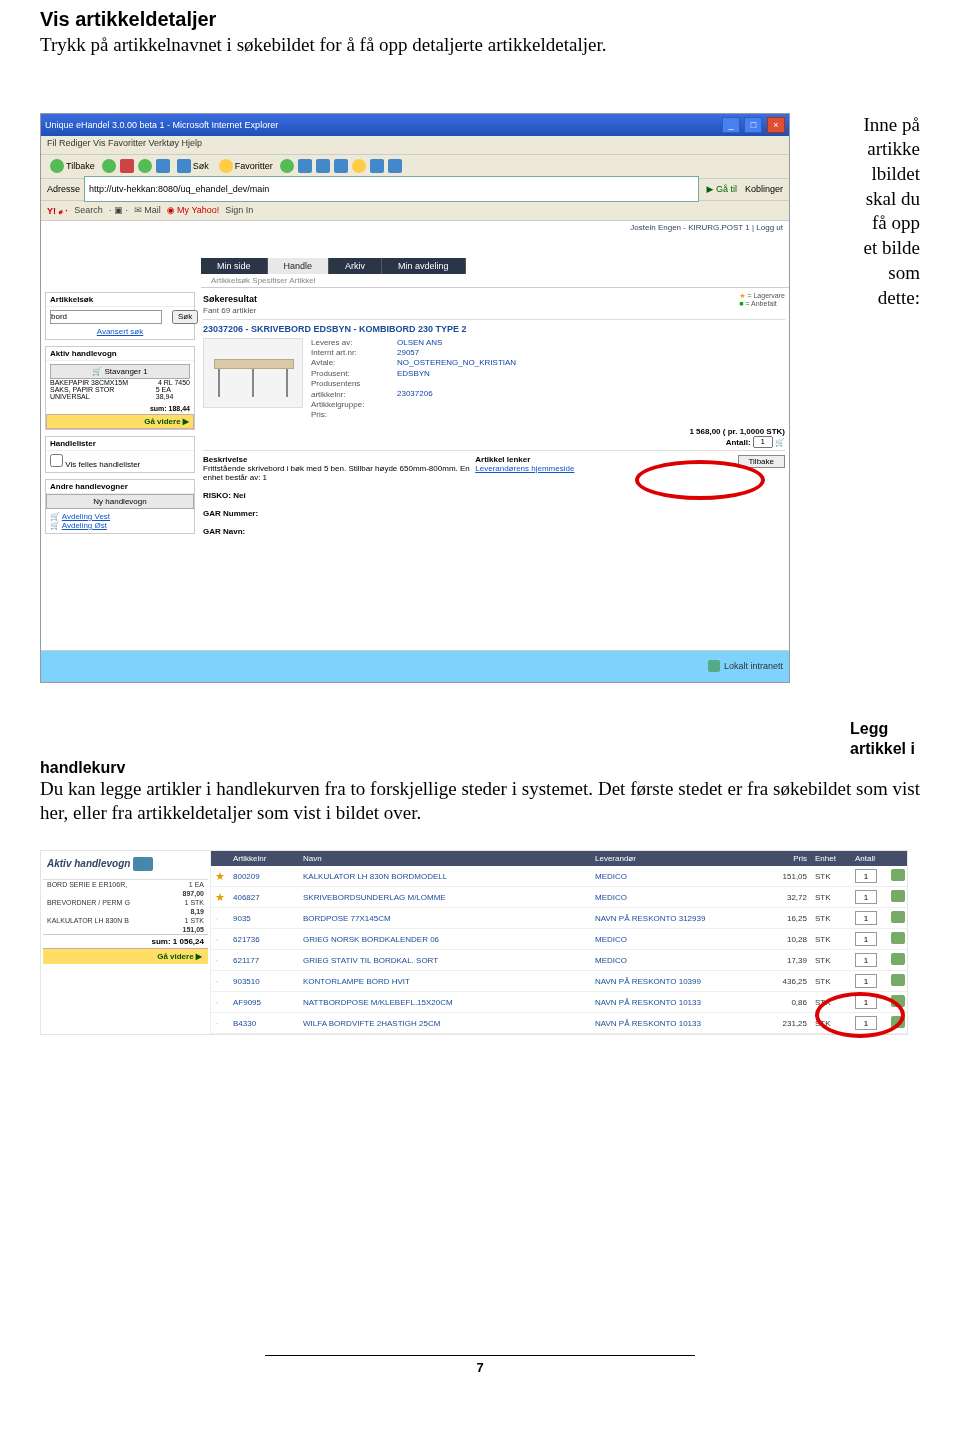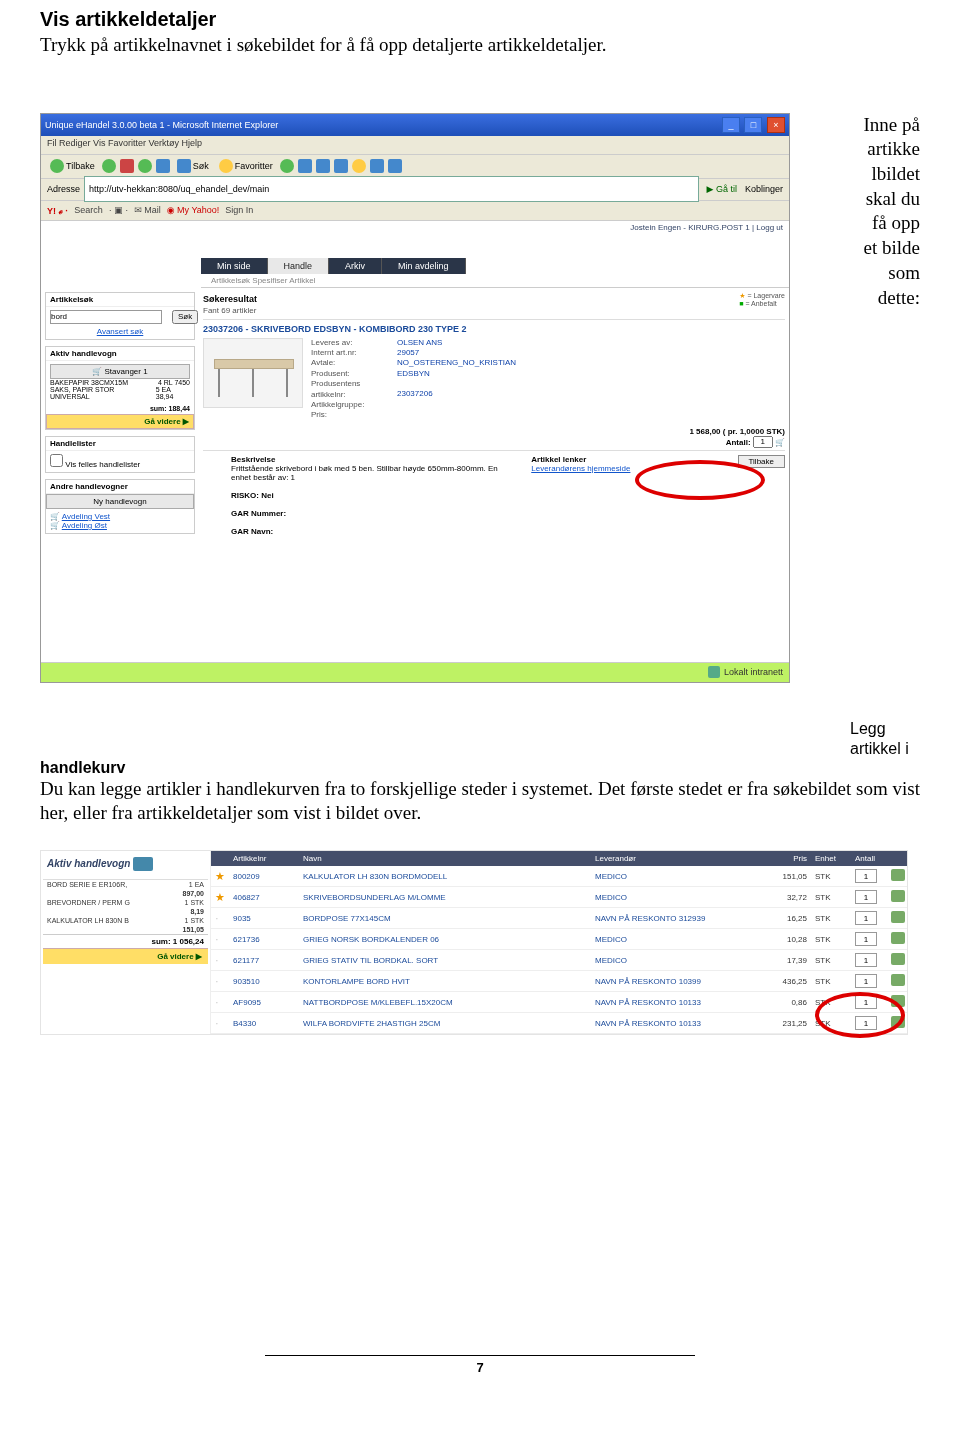--- a/index.html
+++ b/index.html
@@ -149,48 +149,48 @@
   }
   .desk .top { width:80px; height:10px; background:#d9c9a8; border:1px solid #b8a888; }
   .desk .leg { position:absolute; width:2px; height:28px; background:#888; top:10px; }
   .desk .l1{left:4px}.desk .l2{left:38px}.desk .l3{left:72px}
   .art-meta { font-size:8px; color:#333; line-height:1.3; }
   .art-meta .k { display:inline-block; width:86px; color:#555;}
   .art-meta .v { color:#14a; }
   .price-row { text-align:right; font-size:8px; font-weight:bold; padding:2px 0;}
   .price-row input { width:20px; height:12px; font-size:8px; text-align:center; }
   .desc { font-size:8px; padding:4px 0; border-top:1px solid #ddd; position:relative; }
-  .desc .col { display:inline-block; vertical-align:top;margin-left:28px; }
+  .desc .col { display:inline-block; vertical-align:top; }
   .desc .c1 { width:270px; }
   .desc .c2 { width:140px; }
   .tb-back {
     float:right; padding:1px 10px; font-size:8px; border:1px solid #888;
     background:#eee;
   }
   .red-ellipse {
     position:absolute; border:4px solid #d00; border-radius:50%;
     pointer-events:none;
   }
   .re1 { width:130px; height:40px; right:20px; bottom:40px; }
   .statusbar {
-    position:absolute; bottom:0; left:0; right:0; height:20px;
-    background:#bef264; border-top:1px solid #ccc;
+    position:absolute; bottom:0; left:0; right:0; height:32px;
+    background:#7dd3fc; border-top:1px solid #ccc;
     display:flex; align-items:center; justify-content:flex-end;
     padding:0 6px; font-size:9px; color:#333;
   }
   .statusbar .sico { width:12px; height:12px; background:#5a8; margin-right:4px; border-radius:2px; }
 
   .clear { clear:both; }
 
   .para2-wrap { margin-top: 36px; }
   .float-right-text2 {
     float: right;
     width: 70px;
     font-family: Arial, Helvetica, sans-serif;
-    font-weight:400;
+    font-weight:700;
     font-size: 16px;
     line-height: 1.25;
     text-align: left;
   }
   .h2line {
     font-family: Arial, Helvetica, sans-serif;
     font-weight:900;
     font-size: 16px;
   }
   .doc-p2 {

